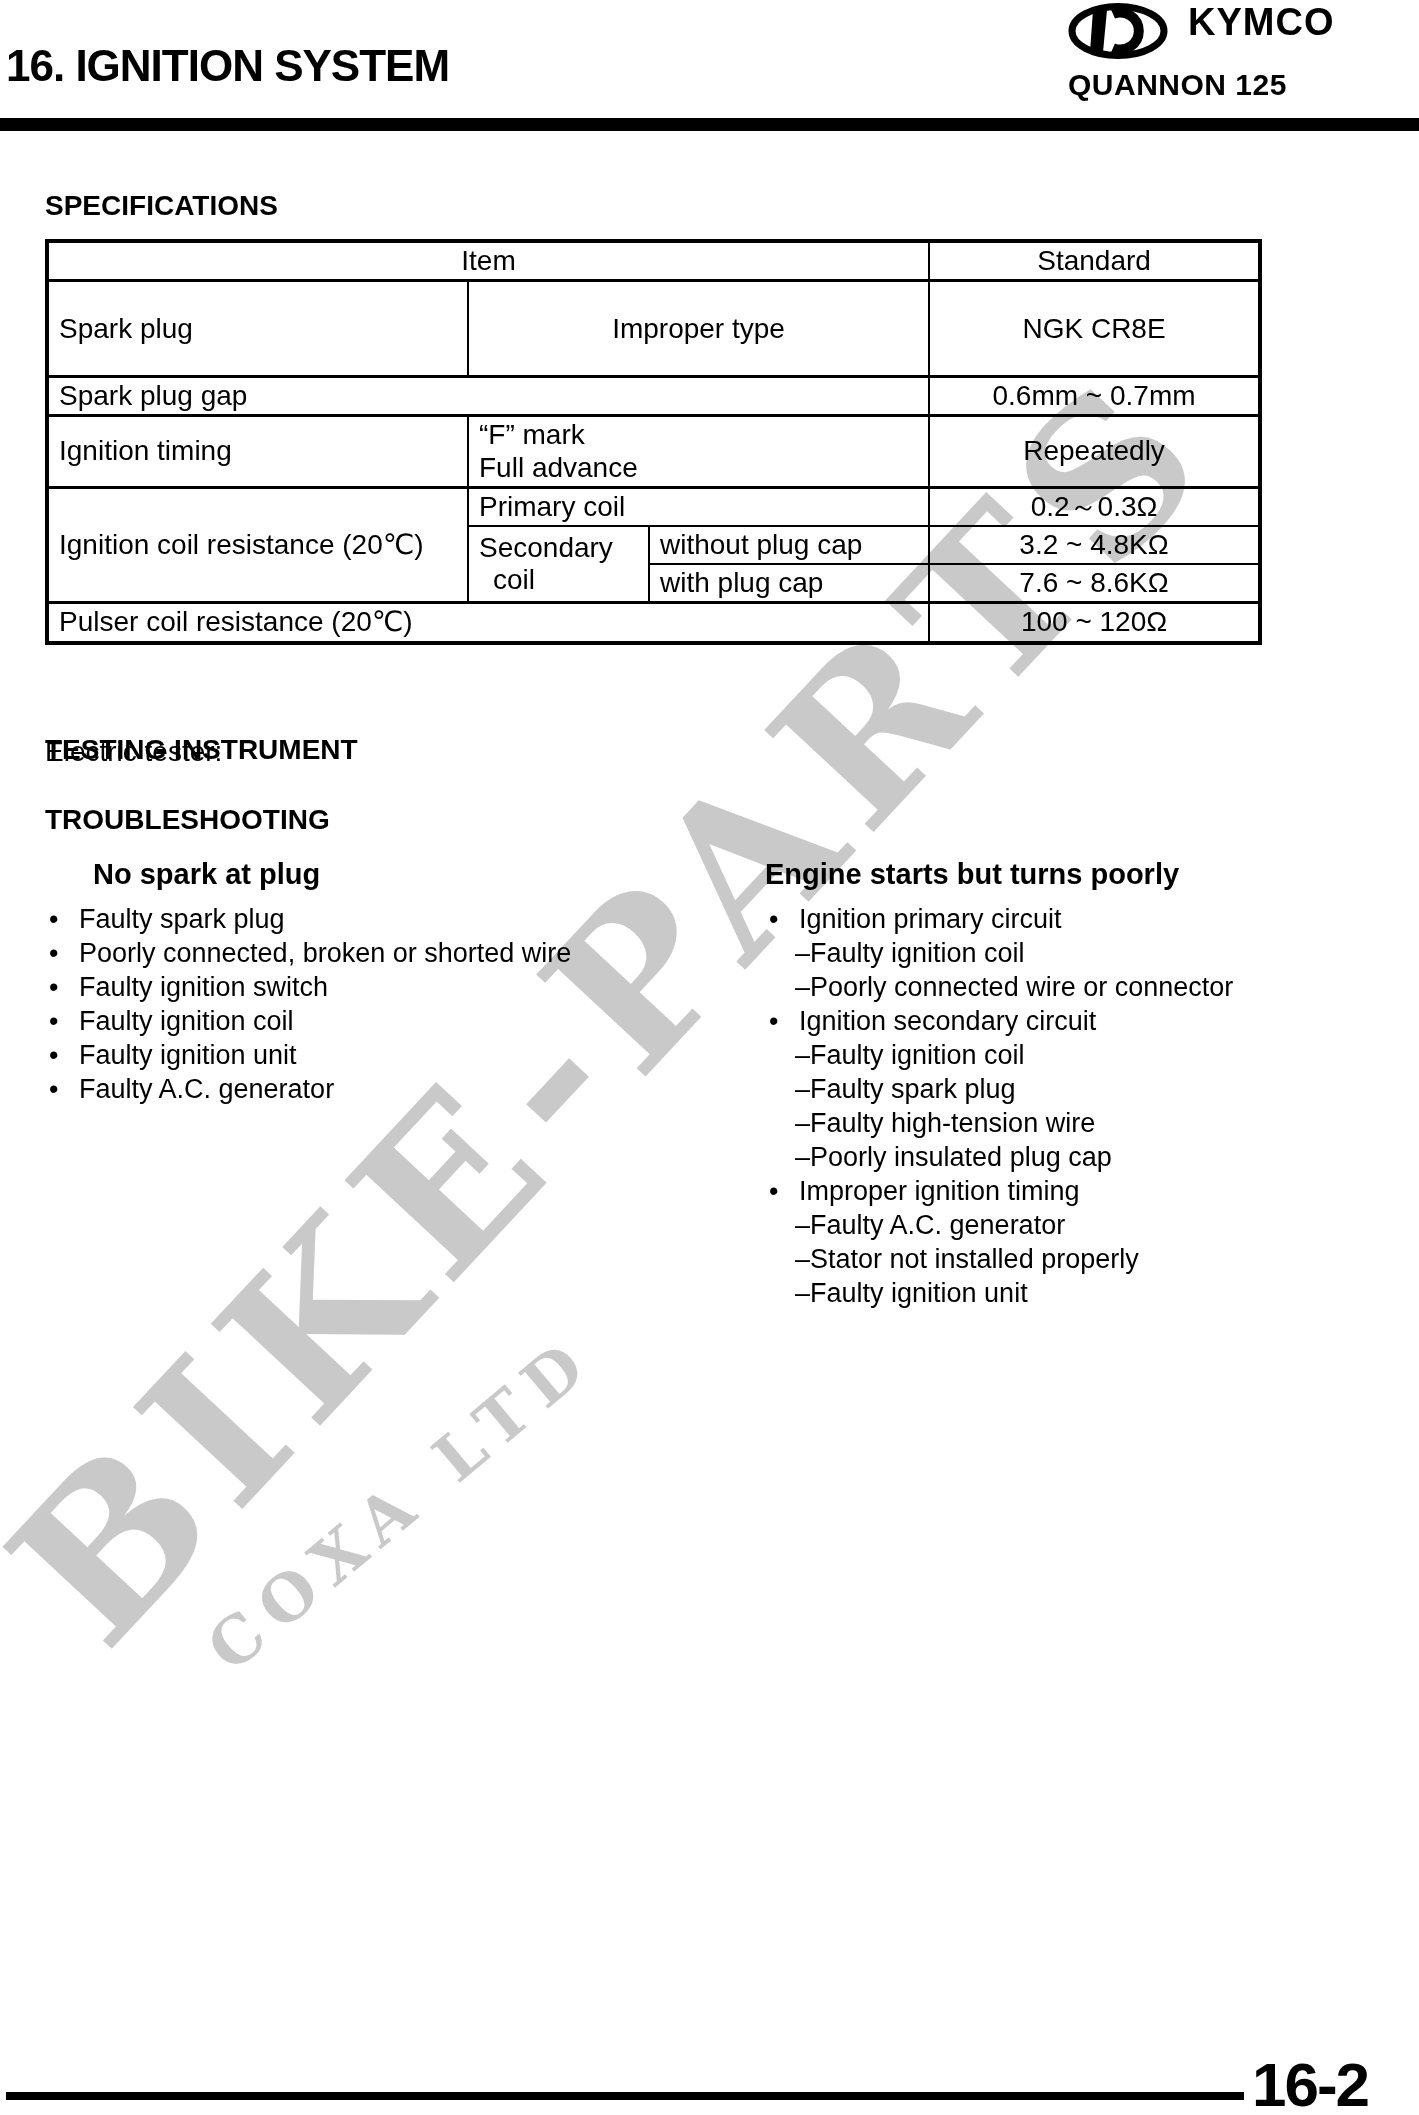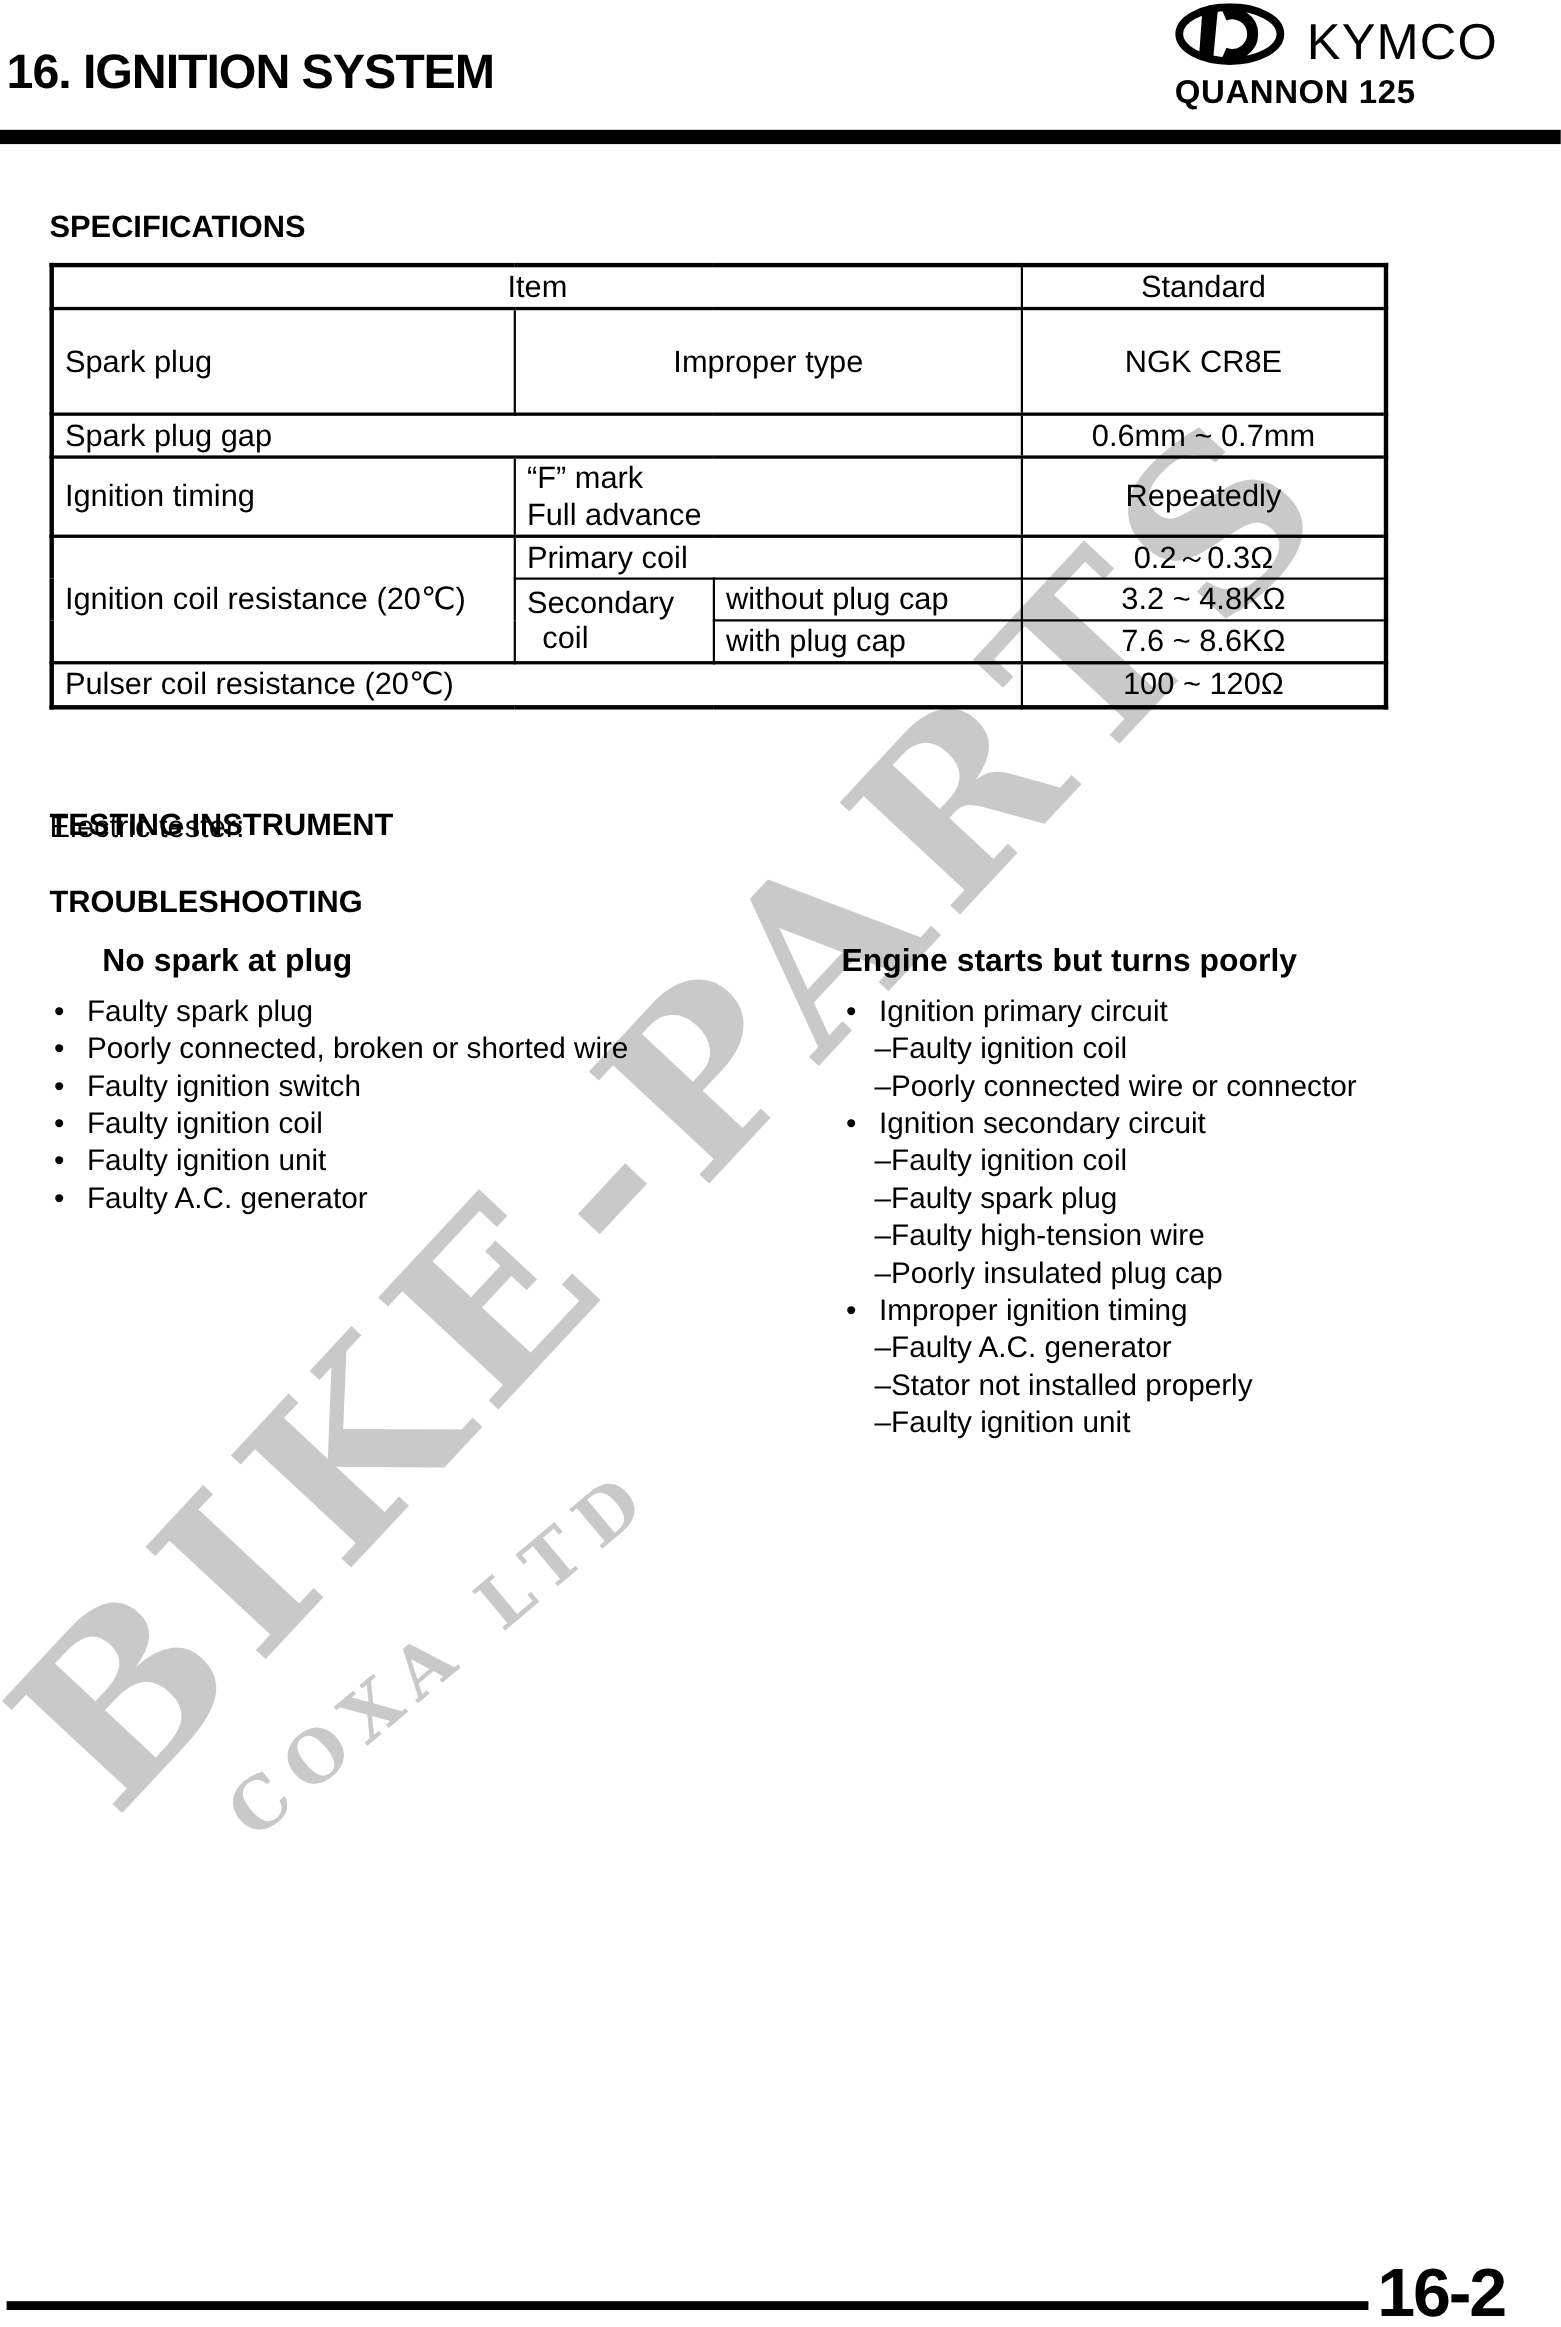--- a/index.html
+++ b/index.html
@@ -25,22 +25,22 @@
   }
   
   .content{position:relative; z-index:2;}
   .chapter-title{
     position:absolute; left:6px; top:44px;
     font-size:44px; font-weight:bold; letter-spacing:-1px; line-height:1;
   }
   .logo-wrap{position:absolute; left:1066px; top:3px; width:353px; height:56px;}
   .logo-emblem{position:absolute; left:0; top:0;}
   .brand-name{
-    position:absolute; left:122px; top:12px;
-    font-size:46px; font-weight:400; letter-spacing:1px; line-height:1;
+    position:absolute; left:122px; top:0;
+    font-size:38px; font-weight:700; letter-spacing:1px; line-height:1;
   }
   .model-name{
     position:absolute; left:1068px; top:70px;
     font-size:30px; font-weight:bold; line-height:1; letter-spacing:0.5px;
   }
   .header-rule{position:absolute; left:0; top:118px; width:1419px; height:13px; background:#000;}
   
   .h-bold{position:absolute; font-size:28px; font-weight:bold; line-height:1;}
   .h-spec{left:45px; top:192px;}
   .h-test{left:45px; top:736px;}

